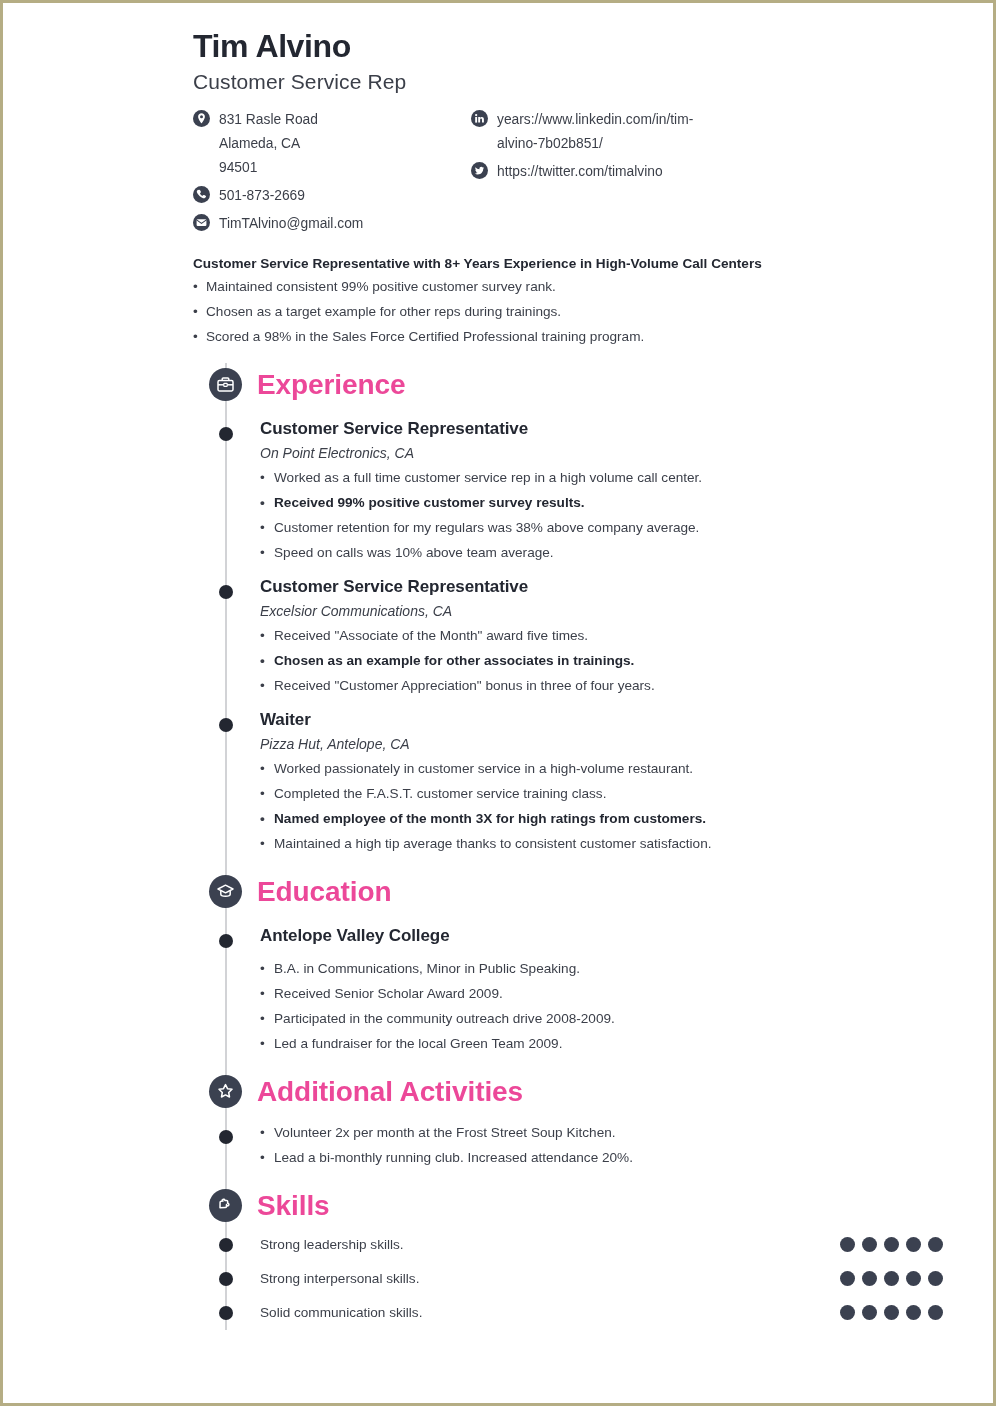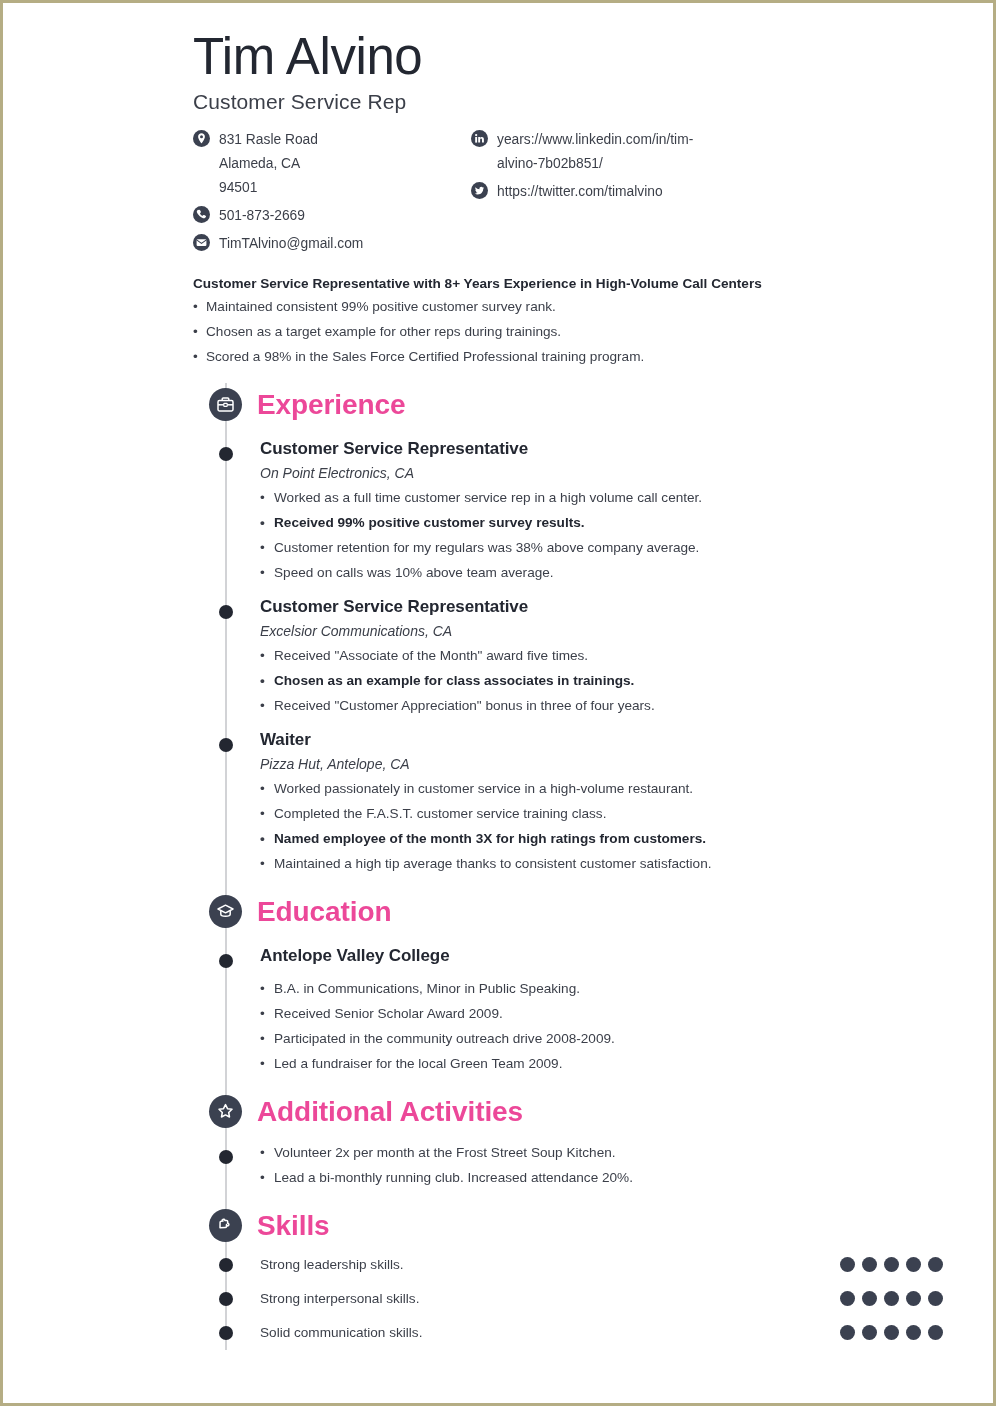--- a/index.html
+++ b/index.html
@@ -43,22 +43,22 @@
     top: 3px;
     right: 3px;
     bottom: 3px;
     background: #ffffff;
     padding: 24px 30px 0 14px;
     box-sizing: border-box;
   }
 
   
   .name {
-    font-size: 51px;
-    font-weight: normal;
+    font-size: 32px;
+    font-weight: bold;
     color: #232731;
     letter-spacing: -0.4px;
     line-height: 1.05;
     margin: 0 0 2px 0;
   }
   .jobtitle {
     font-size: 21px;
     color: #3b3f49;
     font-weight: normal;
     margin: 6px 0 14px 0;
@@ -340,21 +340,21 @@
           <li>Speed on calls was 10% above team average.</li>
         </ul>
       </div>
 
       <div class="entry">
         <span class="dot"></span>
         <div class="entry-title">Customer Service Representative</div>
         <div class="entry-sub">Excelsior Communications, CA</div>
         <ul class="plain">
           <li>Received "Associate of the Month" award five times.</li>
-          <li class="bold">Chosen as an example for class associates in trainings.</li>
+          <li class="bold">Chosen as an example for other associates in trainings.</li>
           <li>Received "Customer Appreciation" bonus in three of four years.</li>
         </ul>
       </div>
 
       <div class="entry">
         <span class="dot"></span>
         <div class="entry-title">Waiter</div>
         <div class="entry-sub">Pizza Hut, Antelope, CA</div>
         <ul class="plain">
           <li>Worked passionately in customer service in a high-volume restaurant.</li>

